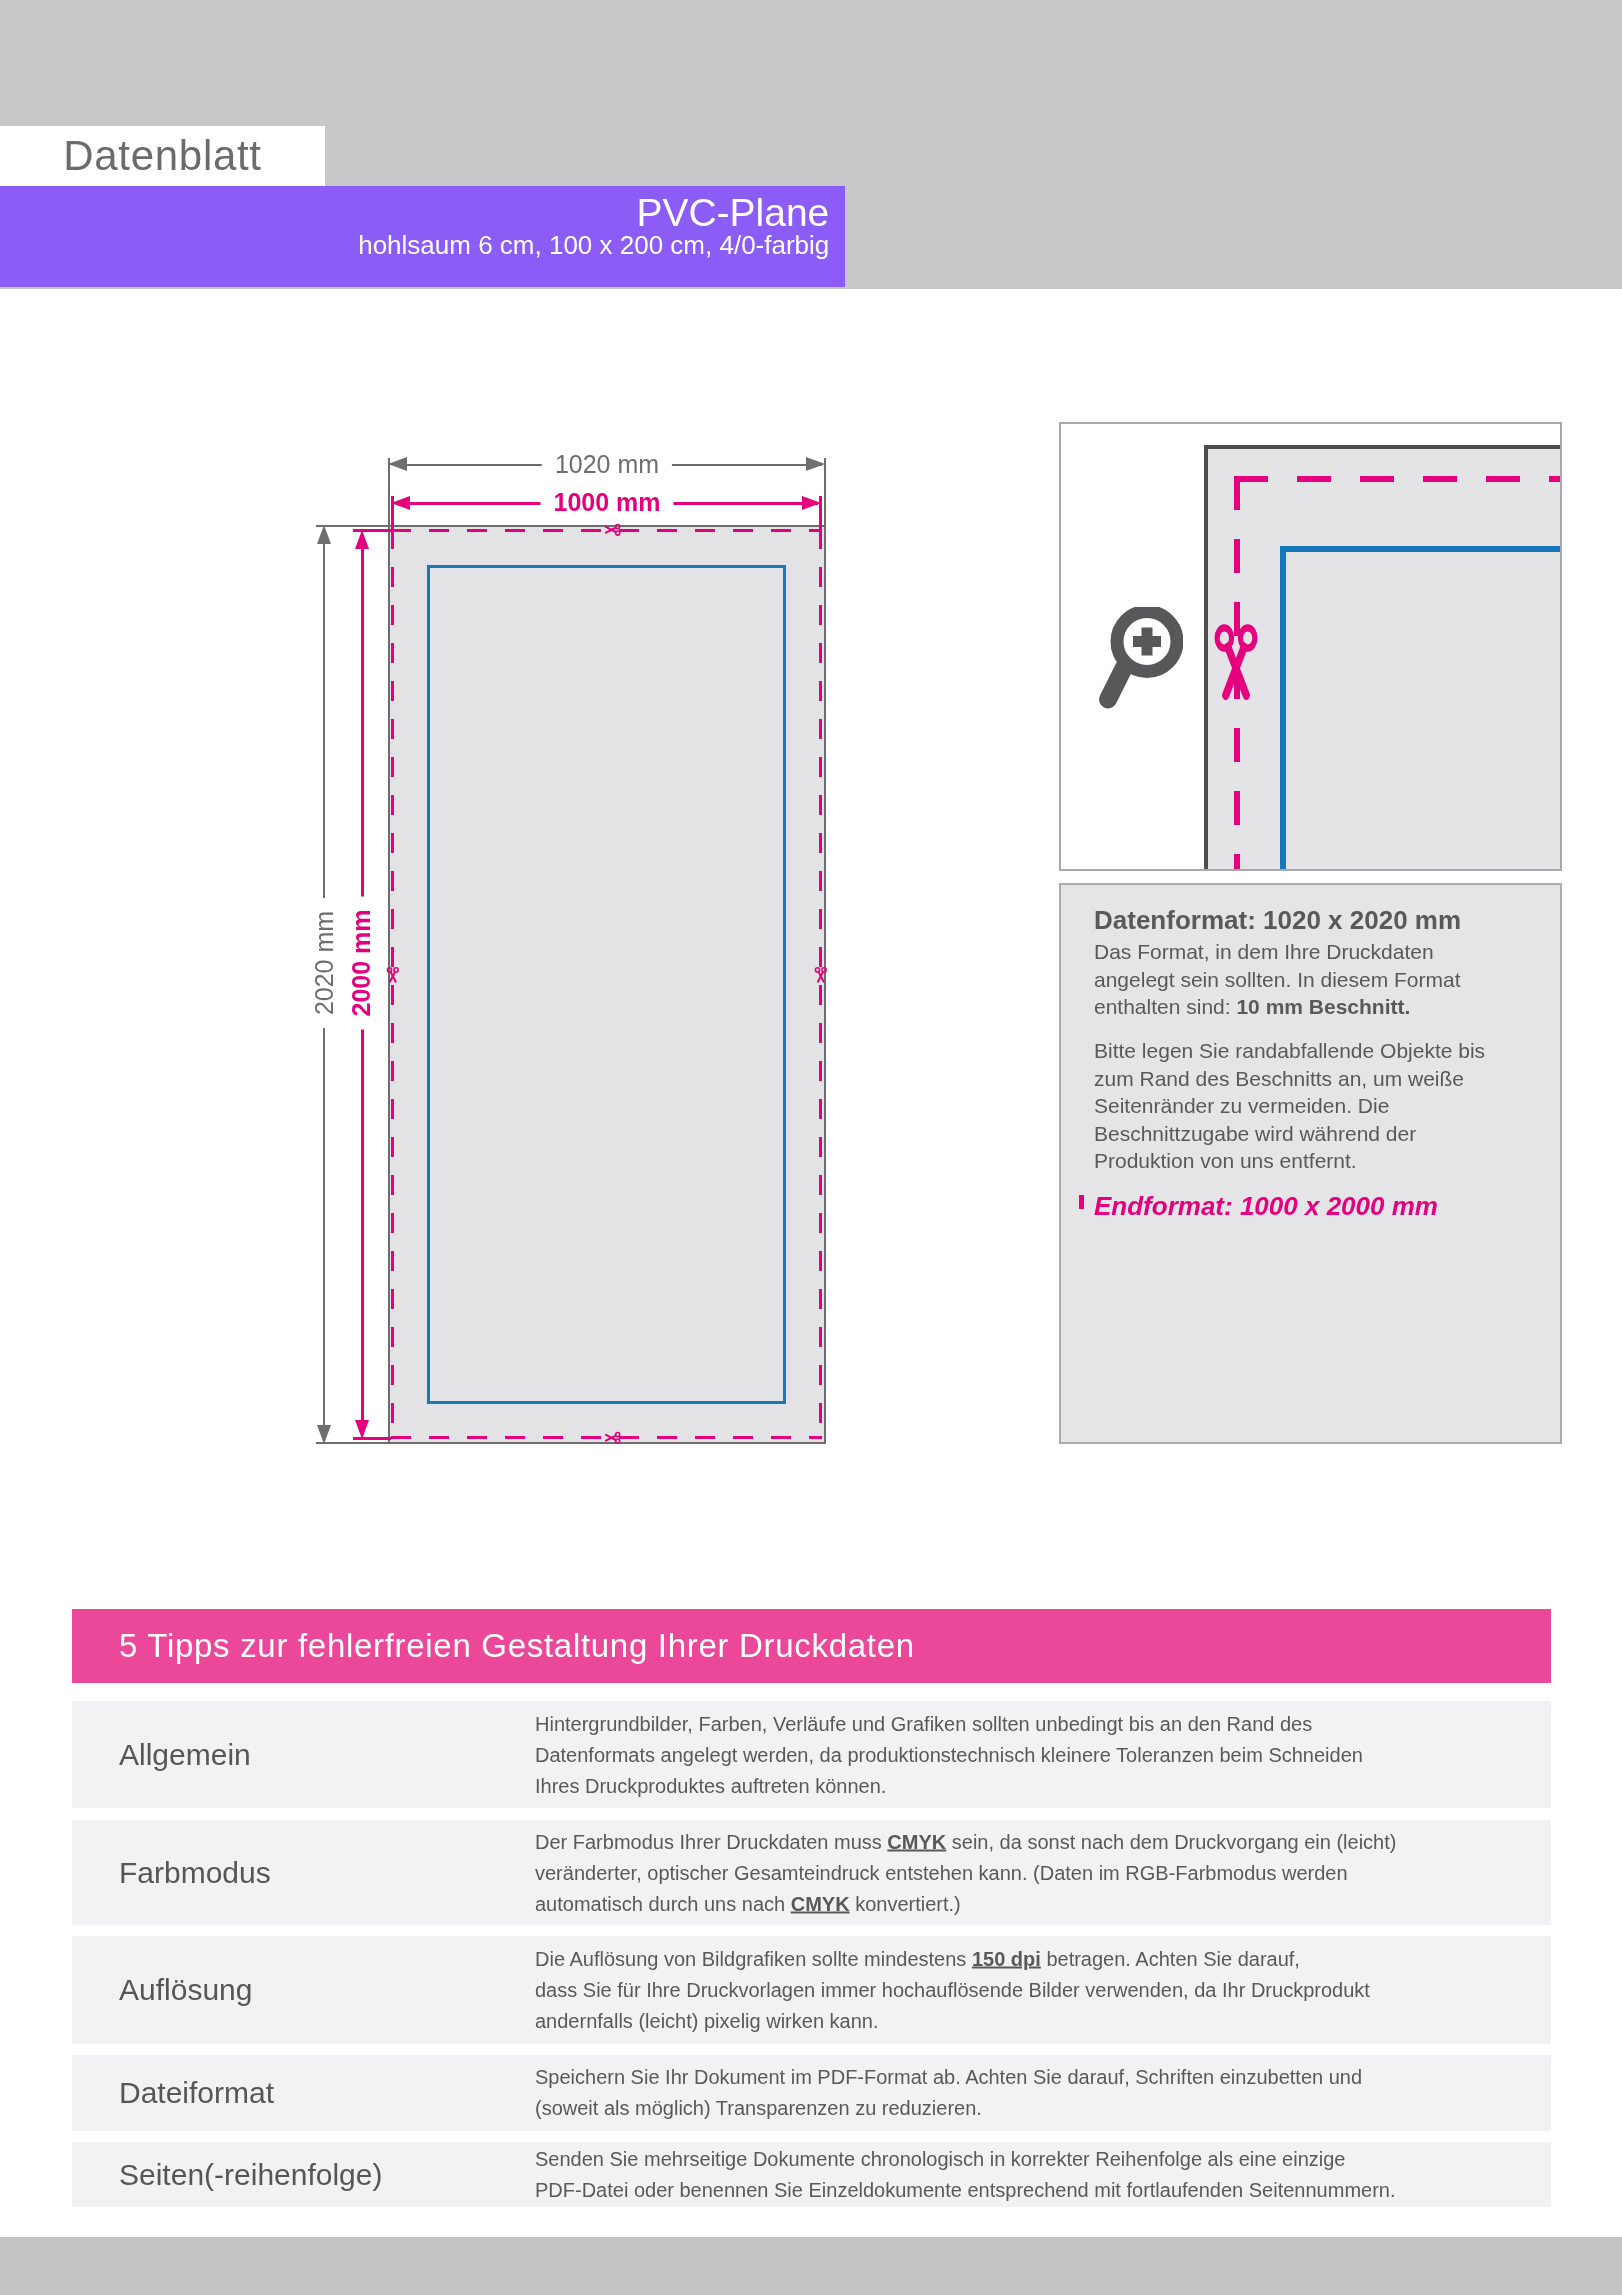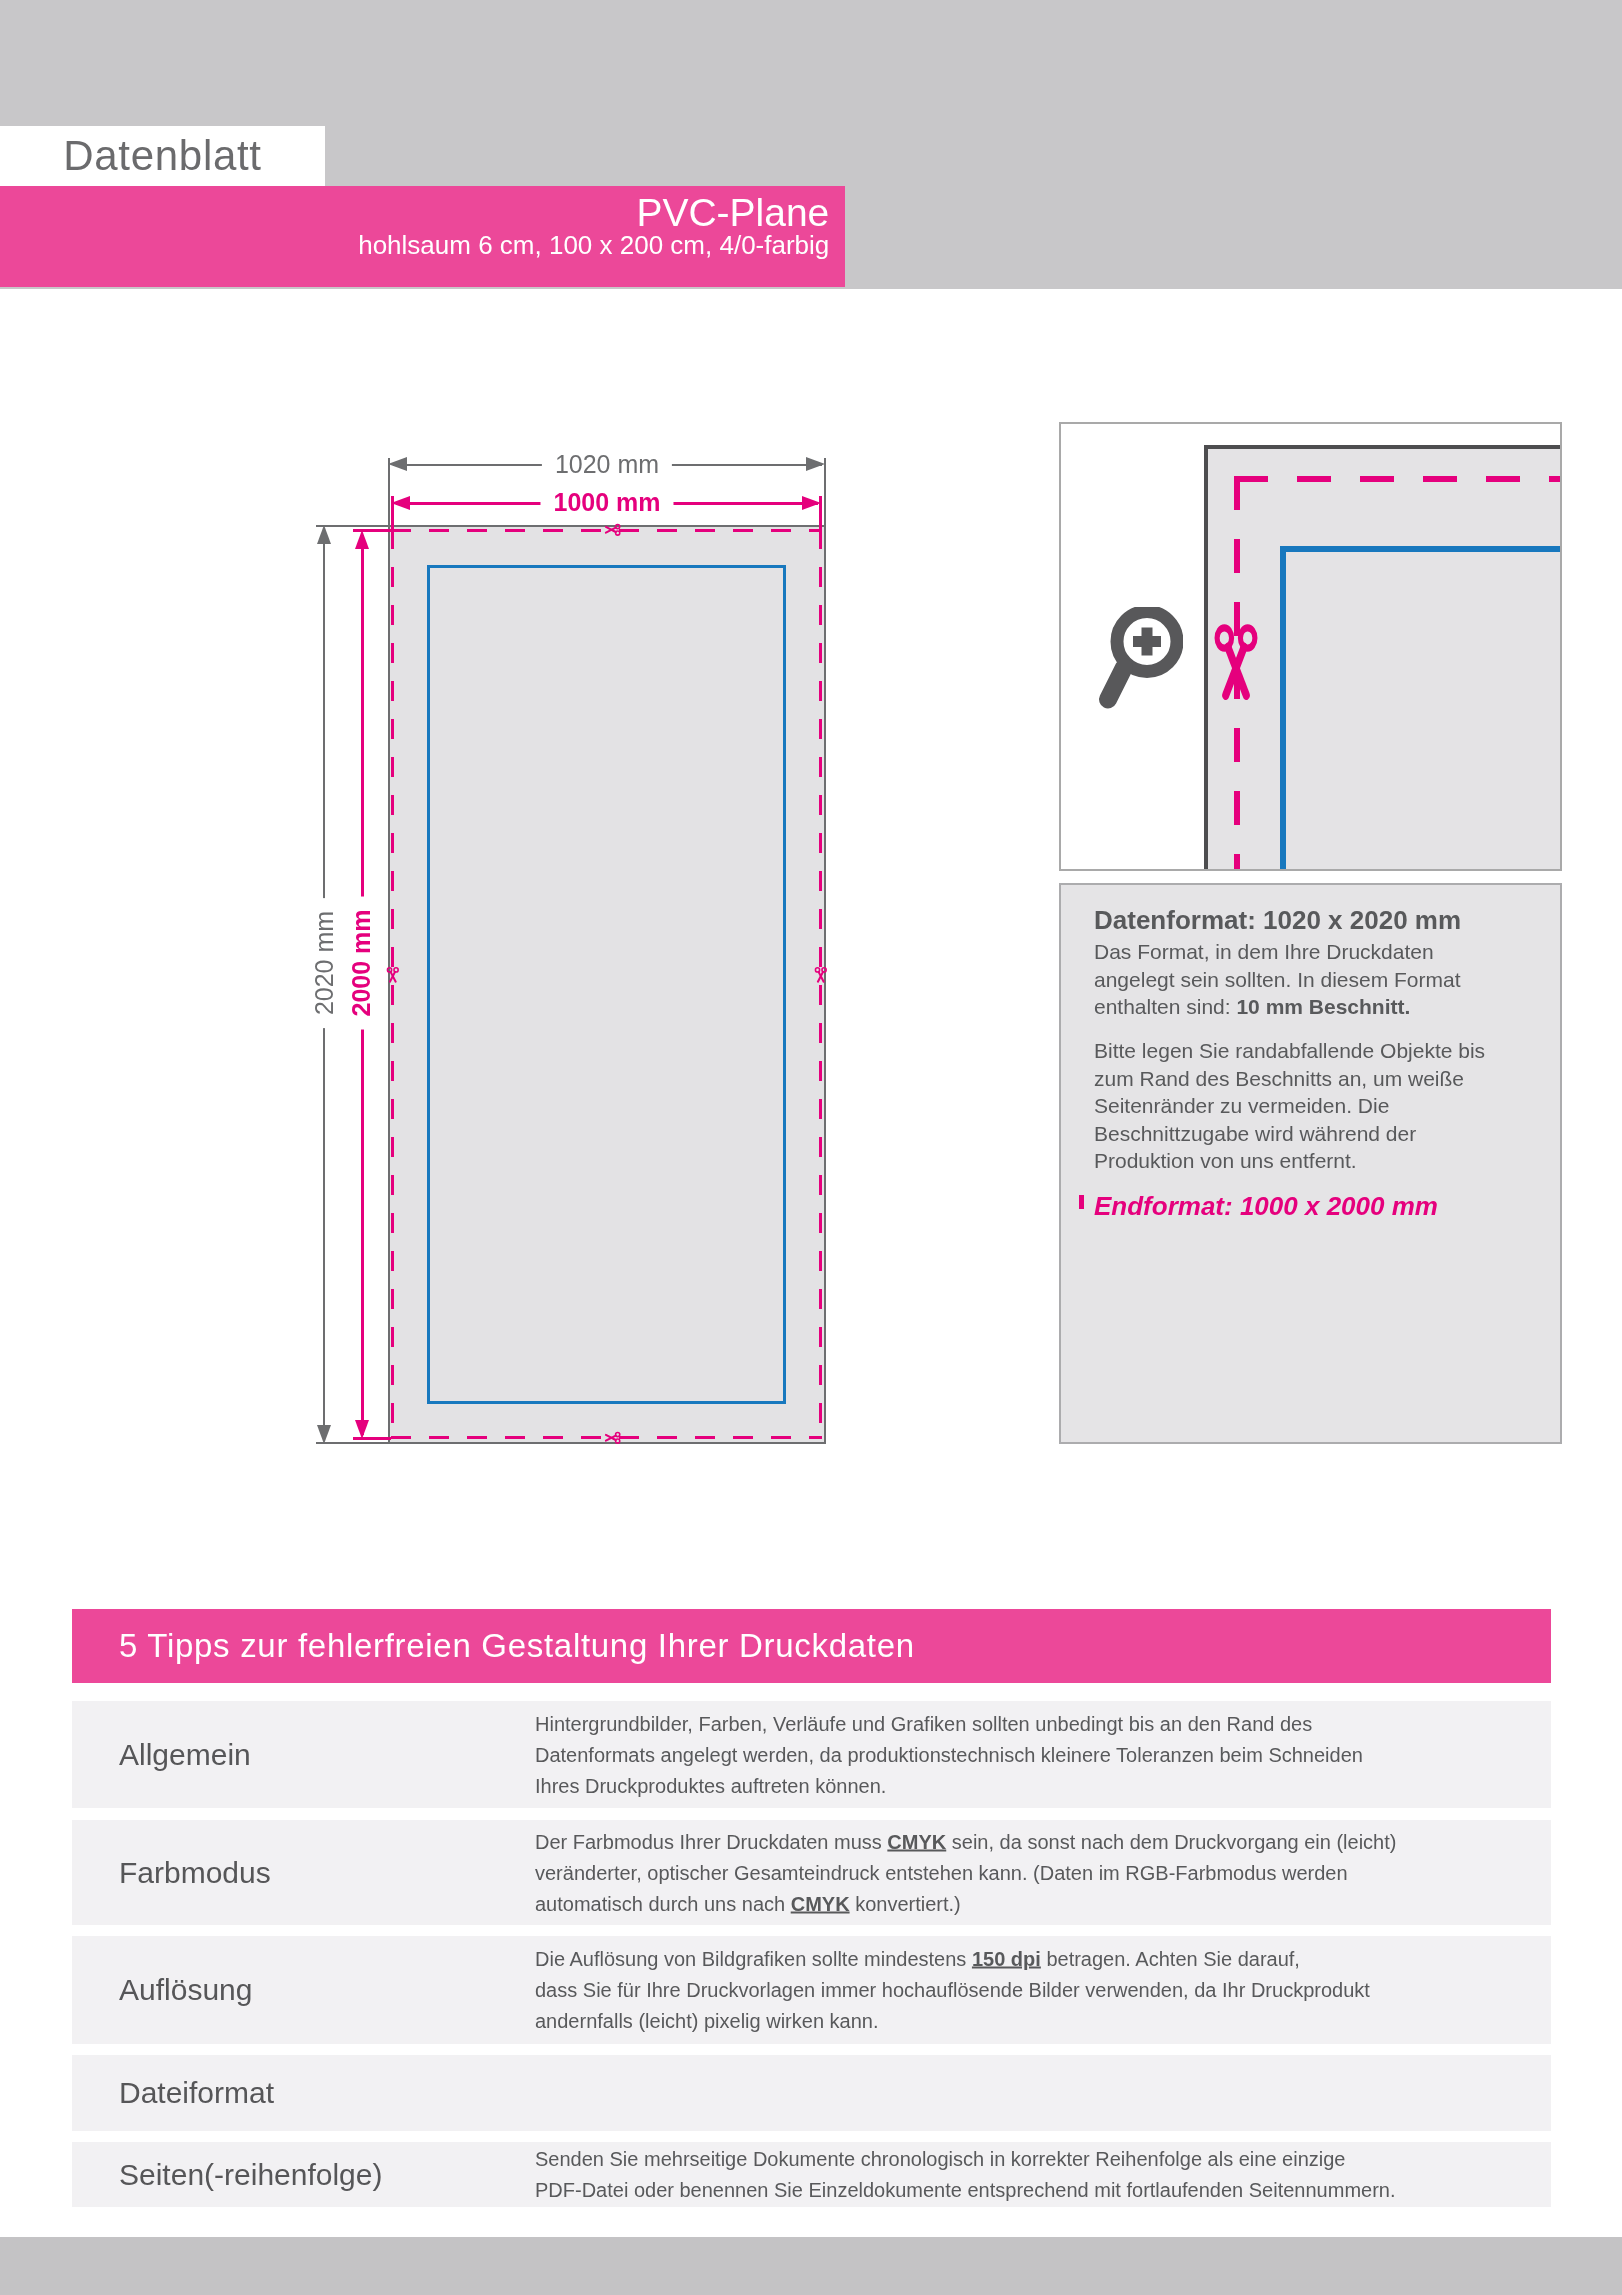--- a/index.html
+++ b/index.html
@@ -4,21 +4,21 @@
 <style>
   html,body{margin:0;padding:0;background:#ffffff;}
   body{font-family:"Liberation Sans", sans-serif; -webkit-font-smoothing:antialiased;}
   .page{position:relative;width:1623px;height:2295px;background:#ffffff;overflow:hidden;}
   .abs{position:absolute;}
 
   
   .band-top{left:0;top:0;width:1623px;height:289px;background:#C8C7C9;}
   .label-box{left:0;top:126px;width:325px;height:60px;background:#ffffff;display:flex;align-items:center;justify-content:center;}
   .label-box span{font-size:42px;color:#6B6B6D;letter-spacing:0.7px;}
-  .title-band{left:0;top:186px;width:845px;height:101px;background:#ec4899;color:#fff;text-align:right;padding:0;box-sizing:border-box;}
+  .title-band{left:0;top:186px;width:845px;height:101px;background:#8b5cf6;color:#fff;text-align:right;padding:0;box-sizing:border-box;}
   .pt{position:absolute;right:15.7px;top:5.2px;font-size:39px;font-weight:400;color:#fff;}
   .ps{position:absolute;right:15.7px;top:44px;font-size:26px;font-weight:400;color:#fff;}
 
   
   .format-box{left:388px;top:525px;width:438px;height:919px;background:#E3E2E4;border:2px solid #6D6E70;box-sizing:border-box;}
   .dash-h{height:3.3px;background:repeating-linear-gradient(90deg,#E5007D 0 19.6px,transparent 19.6px 38px);}
   .dash-v{width:3.3px;background:repeating-linear-gradient(180deg,#E5007D 0 19.6px,transparent 19.6px 38px);}
   .safety-box{left:427px;top:565px;width:359px;height:839px;border:3.3px solid #1878BE;box-sizing:border-box;}
 
   .hline{height:2px;background:#6D6E70;}
@@ -230,20 +230,22 @@
 
   <div class="abs tip-row" style="top:1936px;height:108px;">
     <div class="tip-label">Auflösung</div>
     <div class="tip-body"><span>Die Auflösung von Bildgrafiken sollte mindestens </span><b>150 dpi</b><span> betragen. Achten Sie darauf,
 dass Sie für Ihre Druckvorlagen immer hochauflösende Bilder verwenden, da Ihr Druckprodukt
 andernfalls (leicht) pixelig wirken kann.</span></div>
   </div>
 
   <div class="abs tip-row" style="top:2055px;height:76px;">
     <div class="tip-label">Dateiformat</div>
+    <div class="tip-body"><span>Speichern Sie Ihr Dokument im PDF-Format ab. Achten Sie darauf, Schriften einzubetten und
+(soweit als möglich) Transparenzen zu reduzieren.</span></div>
   </div>
 
   <div class="abs tip-row" style="top:2142px;height:65px;">
     <div class="tip-label">Seiten(-reihenfolge)</div>
     <div class="tip-body"><span>Senden Sie mehrseitige Dokumente chronologisch in korrekter Reihenfolge als eine einzige
 PDF-Datei oder benennen Sie Einzeldokumente entsprechend mit fortlaufenden Seitennummern.</span></div>
   </div>
 
   <div class="abs band-footer"></div>
 

